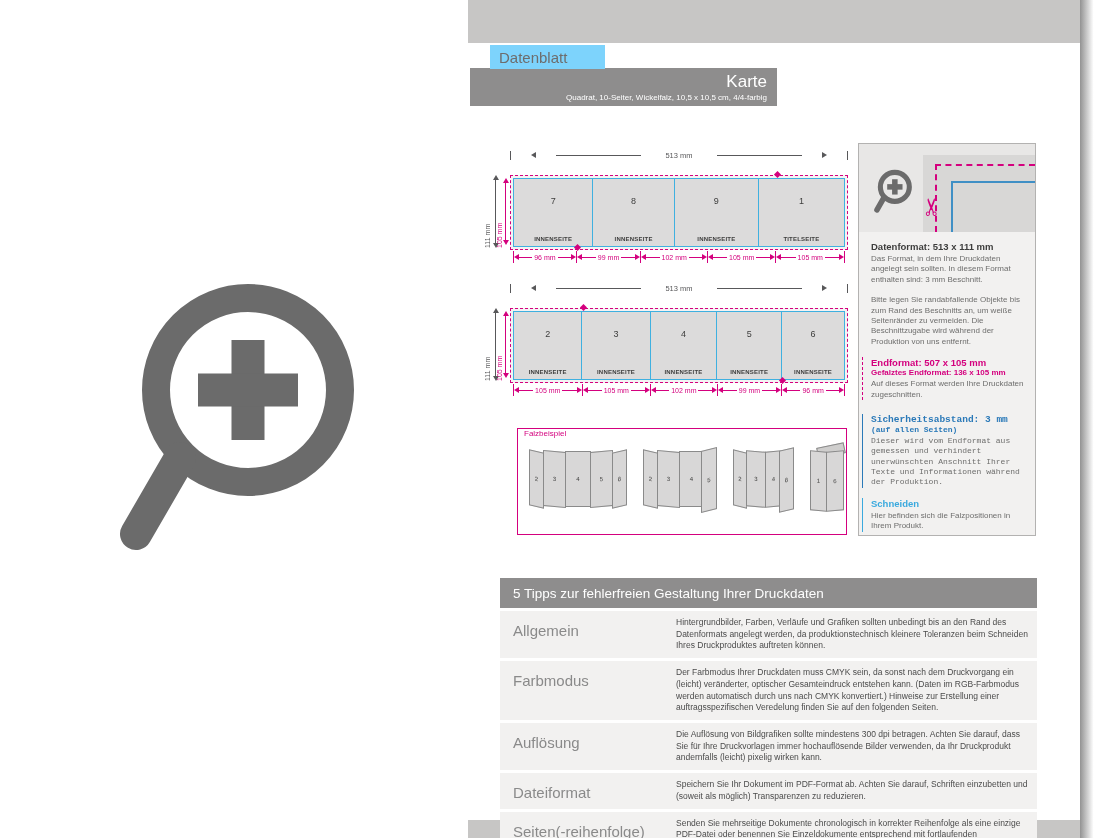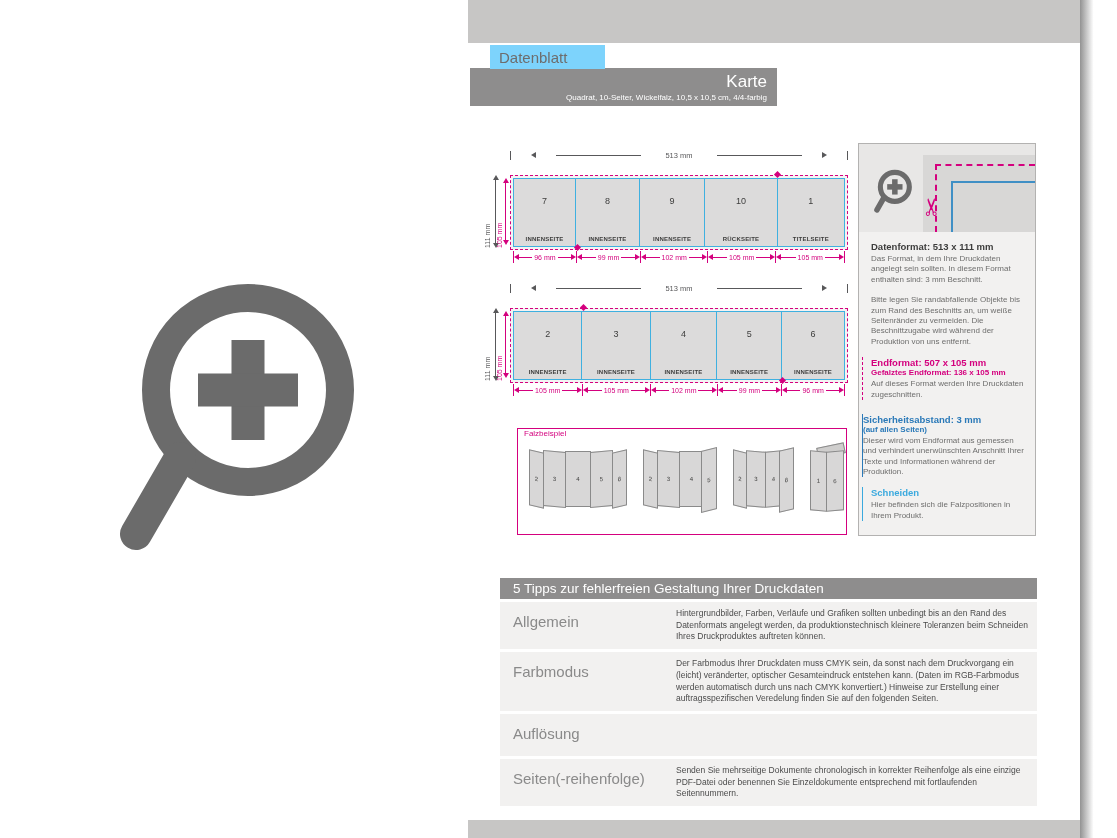--- a/index.html
+++ b/index.html
@@ -77,29 +77,29 @@
   .safe-h{position:absolute;left:28px;right:0;top:26px;border-top:2px solid #3f8fc5;}
   .safe-v{position:absolute;left:28px;top:26px;bottom:0;border-left:2px solid #3f8fc5;}
   #scissors{position:absolute;left:-1px;top:38px;color:#d4007e;font-size:24px;
     transform:rotate(-90deg);}
   #sidebar-text{padding:9px 10px 0 12px;}
   .sb-title{font-size:9.5px;font-weight:bold;color:#3d3d3c;}
   .sb-body{font-size:8px;color:#6e6e6d;line-height:1.3;margin-top:2px;}
   .sb-sec{margin-top:10px;}
   .sec-end{border-left:1px dashed #d4007e;padding-left:8px;margin-left:-9px;}
   .sec-end .sb-title,.sec-end .sb-sub{color:#d4007e;}
-  .sec-safe{border-left:1px solid #2a79b8;padding-left:0;margin-left:-9px;}
+  .sec-safe{border-left:1px solid #2a79b8;padding-left:8px;margin-left:-9px;font-family:Liberation Mono, monospace;}
   .sec-safe .sb-title,.sec-safe .sb-sub{color:#2a79b8;}
   .sec-fold{border-left:1px solid #3aa9de;padding-left:8px;margin-left:-9px;}
   .sec-fold .sb-title{color:#3aa9de;}
   .sb-sub{font-size:8px;font-weight:bold;}
 
   
   #tips{left:32px;top:535px;width:537px;}
-  #tips-header{height:21px;background:#8e8d8d;color:#fff;font-size:13.5px;
+  #tips-header{height:30px;background:#8e8d8d;color:#fff;font-size:13.5px;
     display:flex;align-items:center;padding-left:13px;}
   .tip-row{display:flex;background:#f2f1f0;margin-top:3px;}
   .tip-label{width:150px;flex:none;padding:11px 0 0 13px;font-size:15px;color:#8a8a8a;}
   .tip-text{flex:1;padding:6px 8px 6px 13px;font-size:8.5px;color:#4b4b4b;line-height:1.38;}
   .r1{min-height:45px;} .r2{min-height:48px;} .r3{min-height:42px;} .r4{min-height:34px;} .r5{min-height:28px;}
 
   
   #big-magnifier{left:110px;top:272px;}
 </style>
 </head>
@@ -160,24 +160,20 @@
           <span class="num">7</span>
           <span class="plabel">INNENSEITE</span>
         </div>
         <div class="panel" style="flex-grow: 99;">
           <span class="num">8</span>
           <span class="plabel">INNENSEITE</span>
         </div>
         <div class="panel" style="flex-grow: 102;">
           <span class="num">9</span>
           <span class="plabel">INNENSEITE</span>
-        </div>
-        <div class="panel" style="flex-grow: 105;">
-          <span class="num">10</span>
-          <span class="plabel">RÜCKSEITE</span>
         </div>
         <div class="panel" style="flex-grow: 105;">
           <span class="num">1</span>
           <span class="plabel">TITELSEITE</span>
         </div>
       </div>
     </div>
     <span class="foldmark" style="left:289px;top:22px"></span>
     <span class="foldmark" style="left:89px;top:95px"></span>
     <div class="bdims">
@@ -419,20 +415,25 @@
     <div class="tip-row r1">
       <div class="tip-label">Allgemein</div>
       <div class="tip-text">Hintergrundbilder, Farben, Verläufe und Grafiken sollten unbedingt bis an den Rand des Datenformats angelegt werden, da produktionstechnisch kleinere Toleranzen beim Schneiden Ihres Druckproduktes auftreten können.</div>
     </div>
     <div class="tip-row r2">
       <div class="tip-label">Farbmodus</div>
       <div class="tip-text">Der Farbmodus Ihrer Druckdaten muss CMYK sein, da sonst nach dem Druckvorgang ein (leicht) veränderter, optischer Gesamteindruck entstehen kann. (Daten im RGB-Farbmodus werden automatisch durch uns nach CMYK konvertiert.) Hinweise zur Erstellung einer auftragsspezifischen Veredelung finden Sie auf den folgenden Seiten.</div>
     </div>
     <div class="tip-row r3">
       <div class="tip-label">Auflösung</div>
+      <div class="tip-text">Die Auflösung von Bildgrafiken sollte mindestens 300 dpi betragen. Achten Sie darauf, dass Sie für Ihre Druckvorlagen immer hochauflösende Bilder verwenden, da Ihr Druckprodukt andernfalls (leicht) pixelig wirken kann.</div>
+    </div>
+    <div class="tip-row r4">
+      <div class="tip-label">Dateiformat</div>
+      <div class="tip-text">Speichern Sie Ihr Dokument im PDF-Format ab. Achten Sie darauf, Schriften einzubetten und (soweit als möglich) Transparenzen zu reduzieren.</div>
     </div>
     <div class="tip-row r5">
       <div class="tip-label">Seiten(-reihenfolge)</div>
       <div class="tip-text">Senden Sie mehrseitige Dokumente chronologisch in korrekter Reihenfolge als eine einzige PDF-Datei oder benennen Sie Einzeldokumente entsprechend mit fortlaufenden Seitennummern.</div>
     </div>
   </div>
 
 </div>
 
 </body></html>

